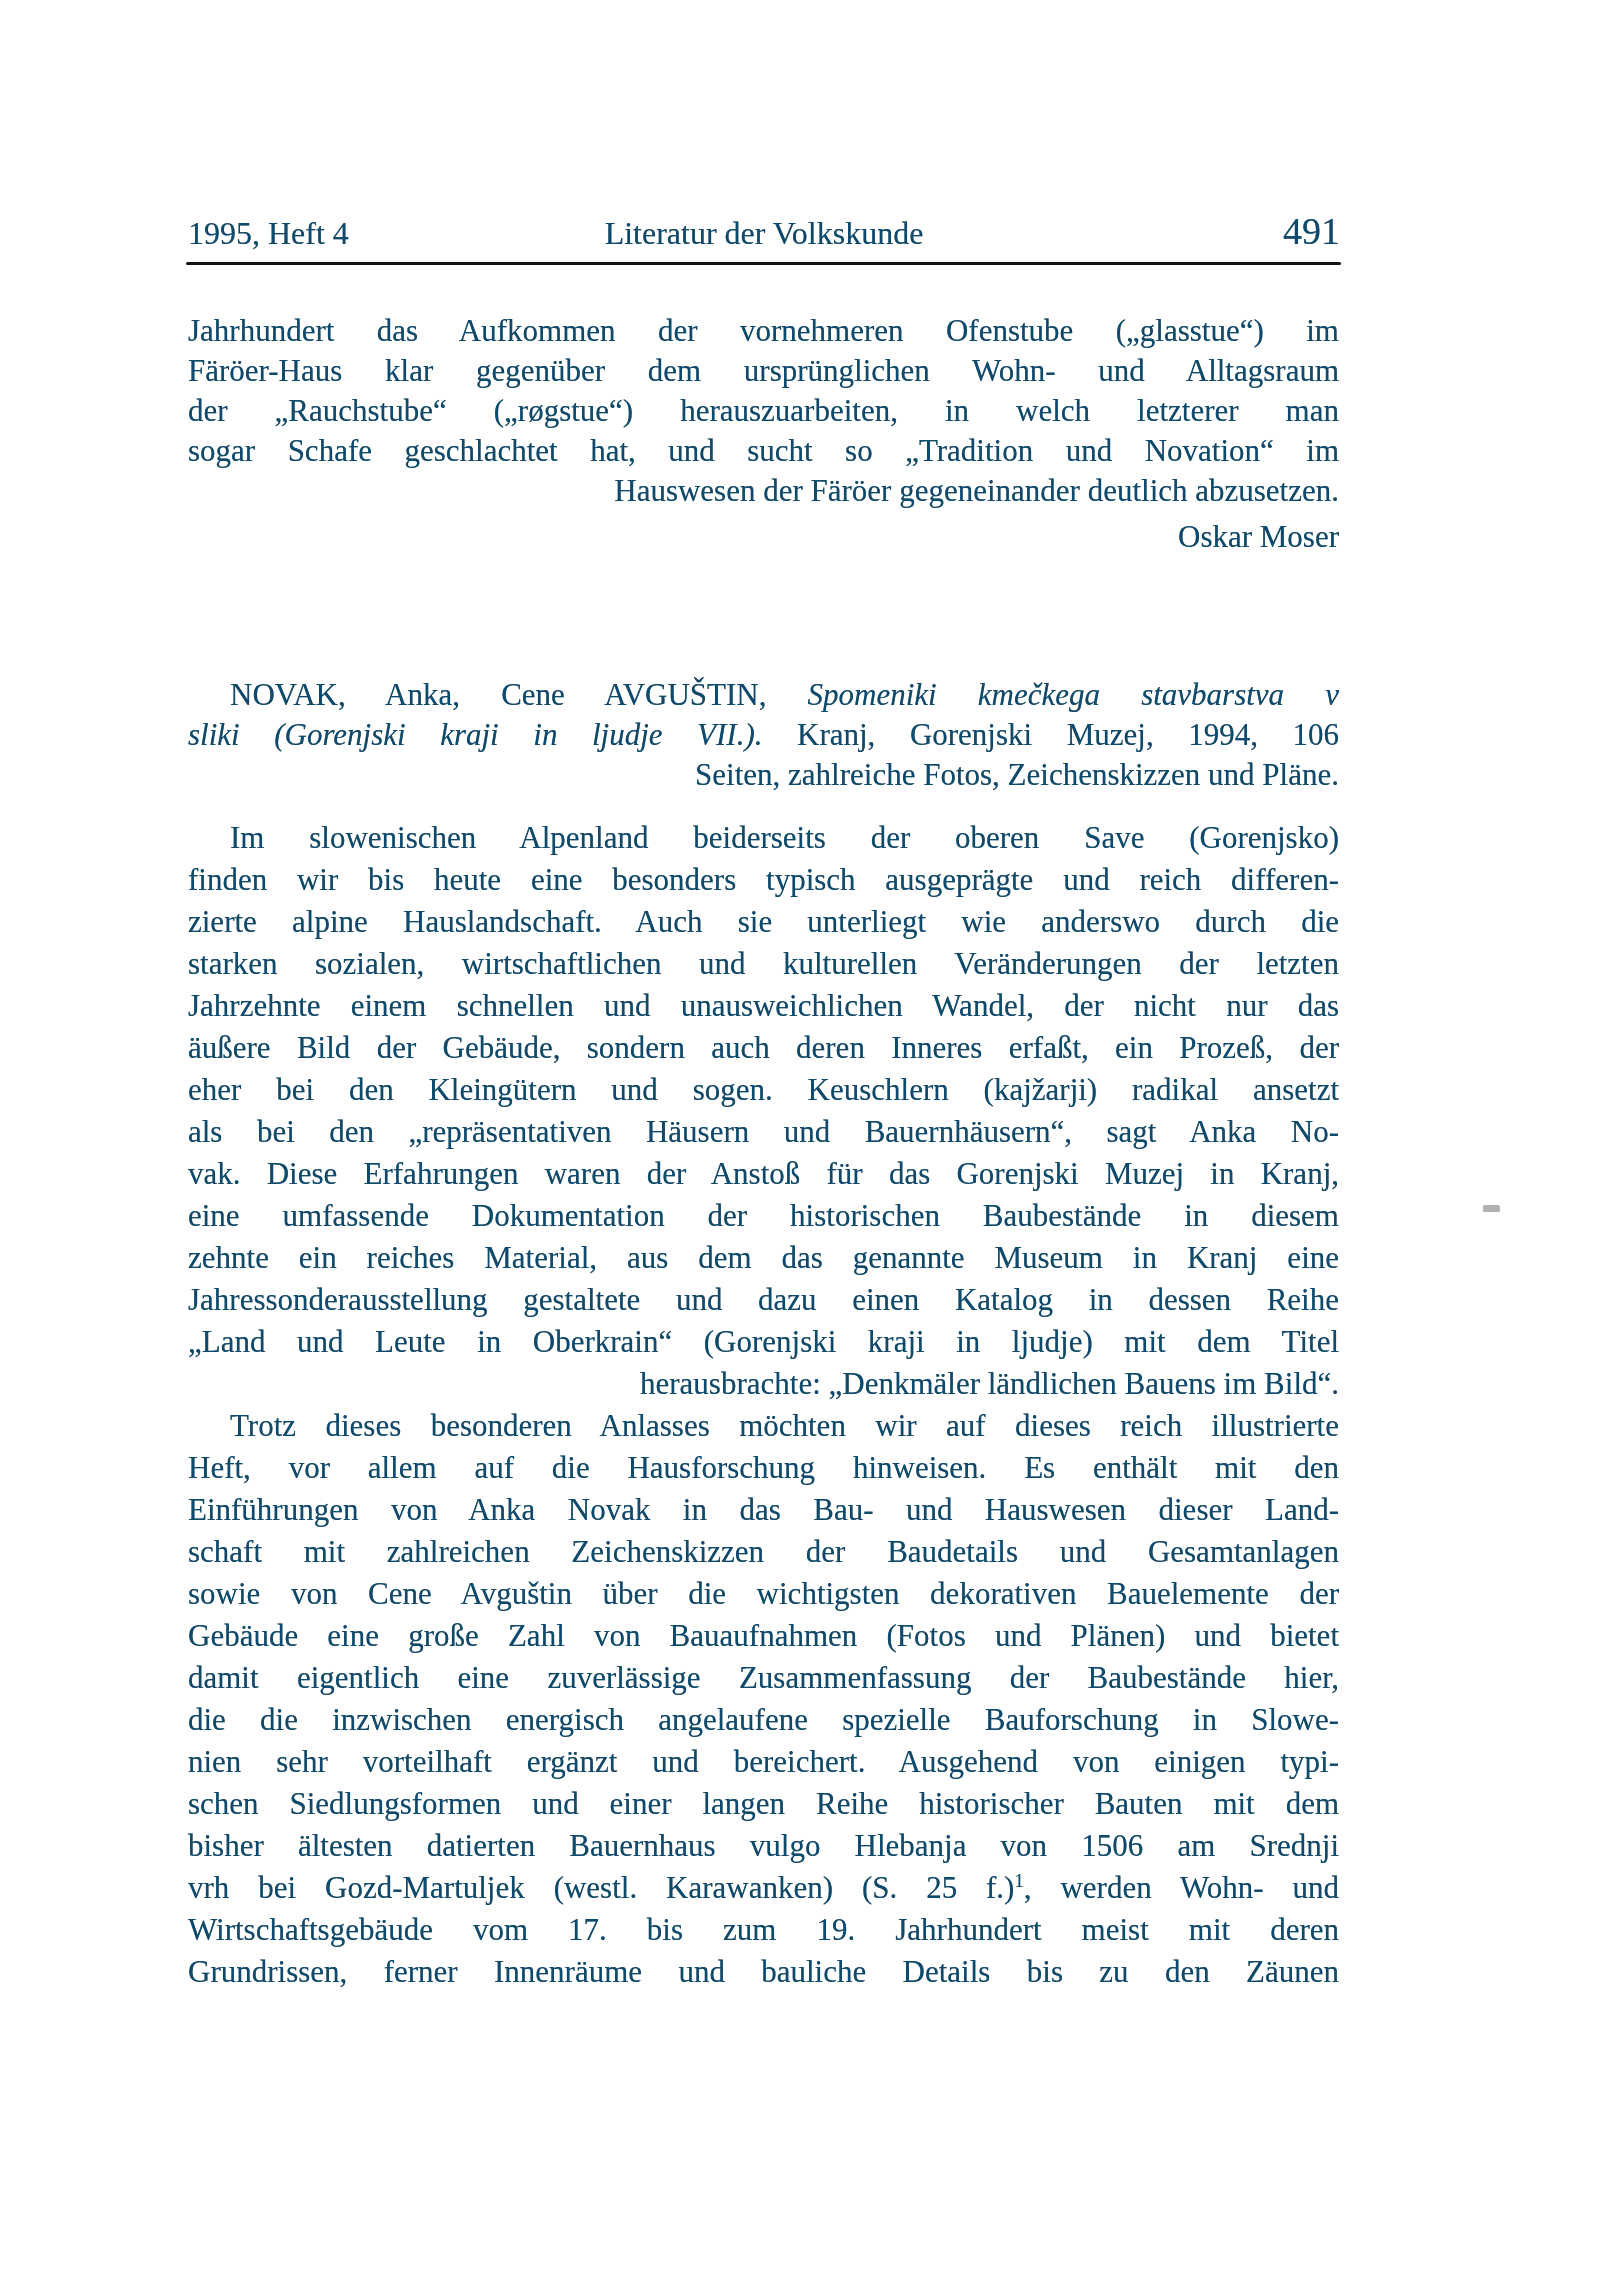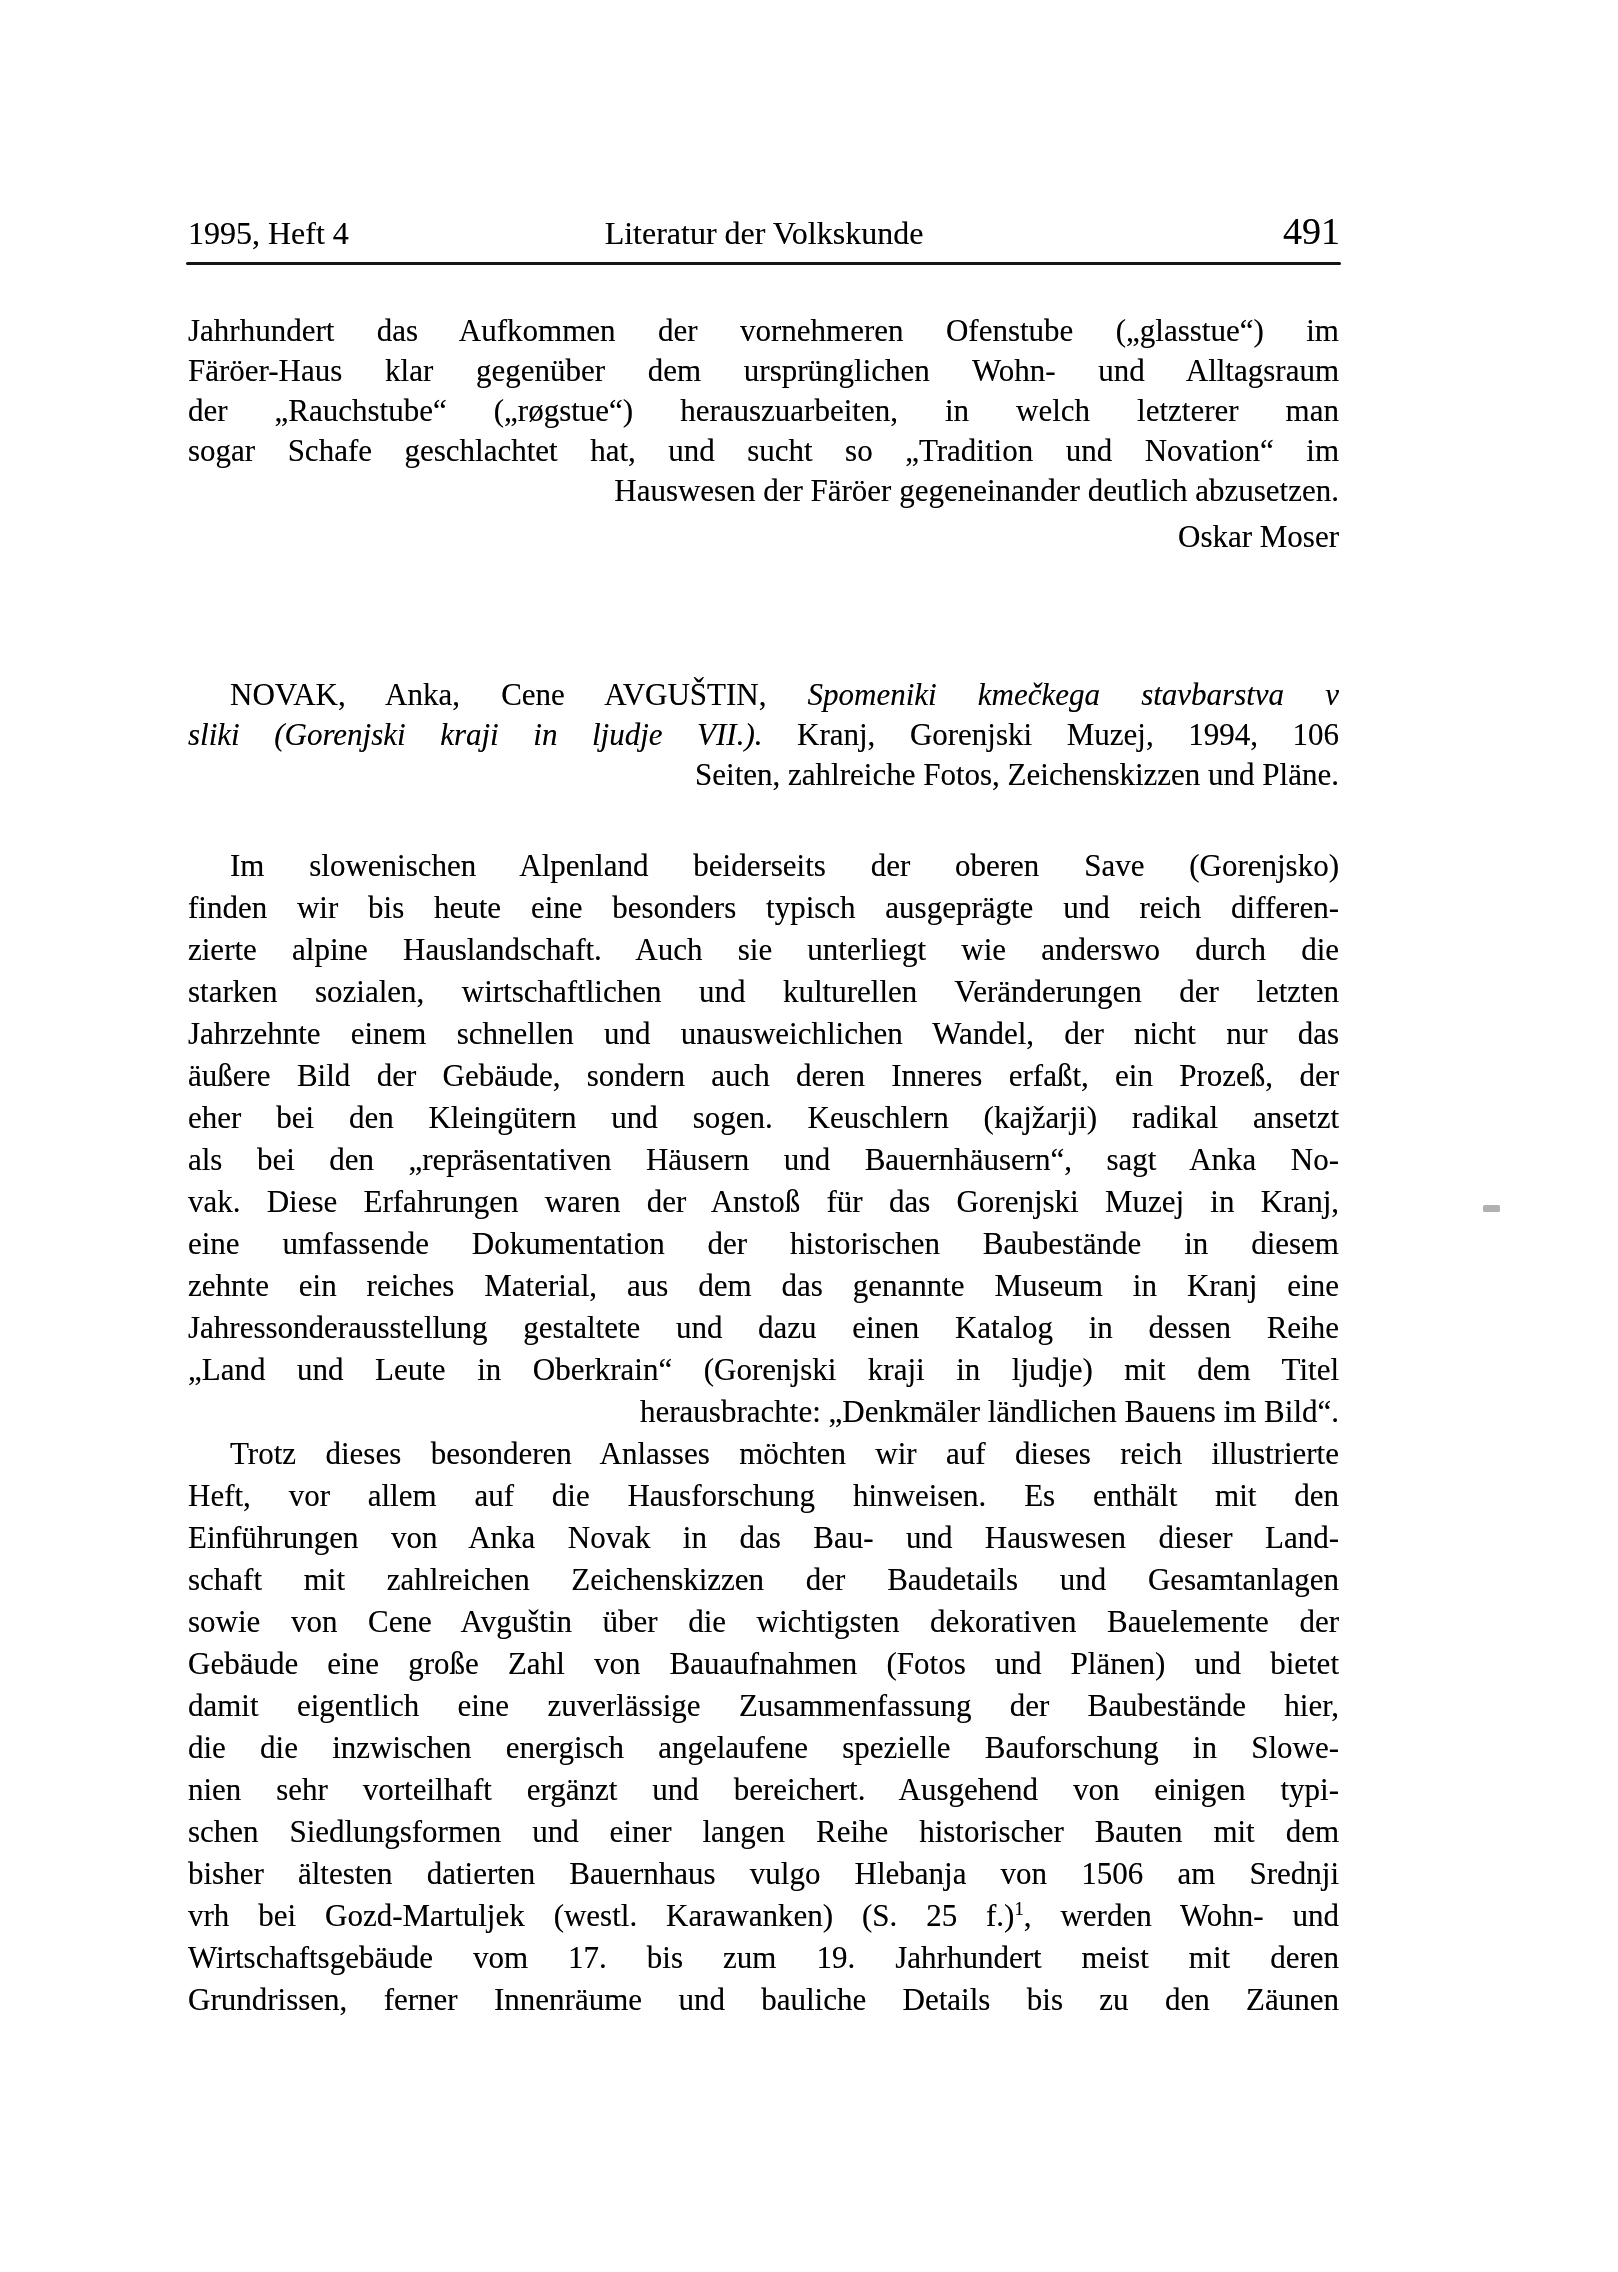--- a/index.html
+++ b/index.html
@@ -9,21 +9,21 @@
     height: 2273px;
     background: #ffffff;
     overflow: hidden;
   }
   .page {
     position: absolute;
     inset: 0;
     width: 1618px;
     height: 2273px;
     background: #ffffff;
-    color: #000000;
+    color: #0c4a6e;
     font-family: "Liberation Serif", "DejaVu Serif", serif;
     text-shadow: 0 0 0.6px rgba(15,15,15,0.5);
   }
   
   .header {
     position: absolute;
     left: 188px;
     top: 209px;
     width: 1152px;
     display: grid;
@@ -62,21 +62,21 @@
   }
   .line.indent { text-indent: 42px; }
   .it  { font-style: italic; }
   .sup { vertical-align: super; font-size: 18.6px; line-height: 0; }
   .signature {
     text-align: right;
     line-height: 40px;
     margin-top: 5.7px;
   }
   .bib     { margin-top: 118px; }
-  .review  { margin-top: 50px;  line-height: 42px; }
+  .review  { margin-top: 22px;  line-height: 42px; }
   .review2 { line-height: 42px; }
   
   .artifact {
     position: absolute;
     left: 1483px;
     top: 1205px;
     width: 17px;
     height: 7.3px;
     background: #979797;
     opacity: 0.75;

